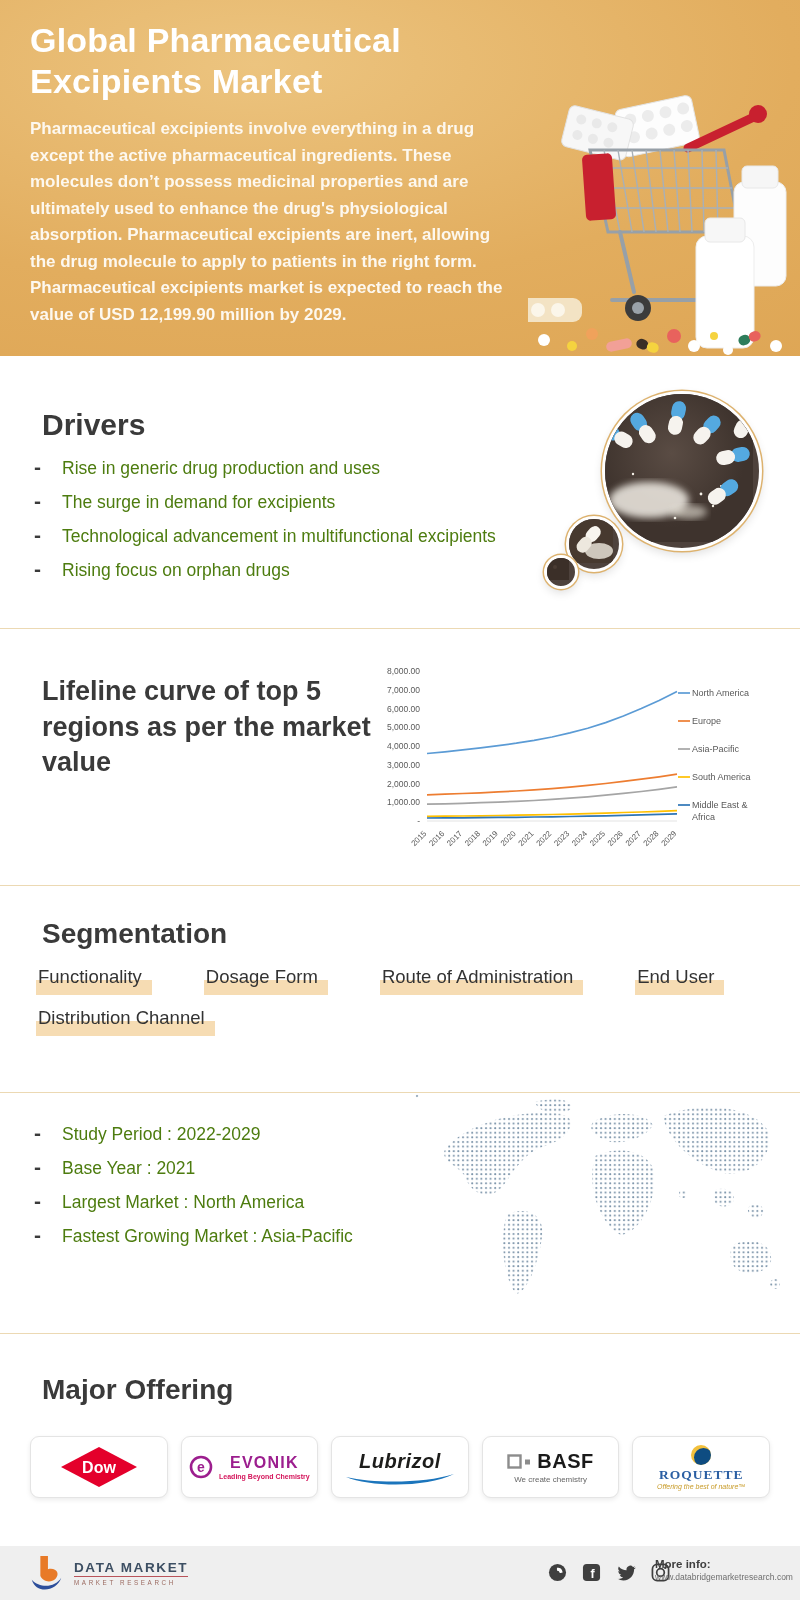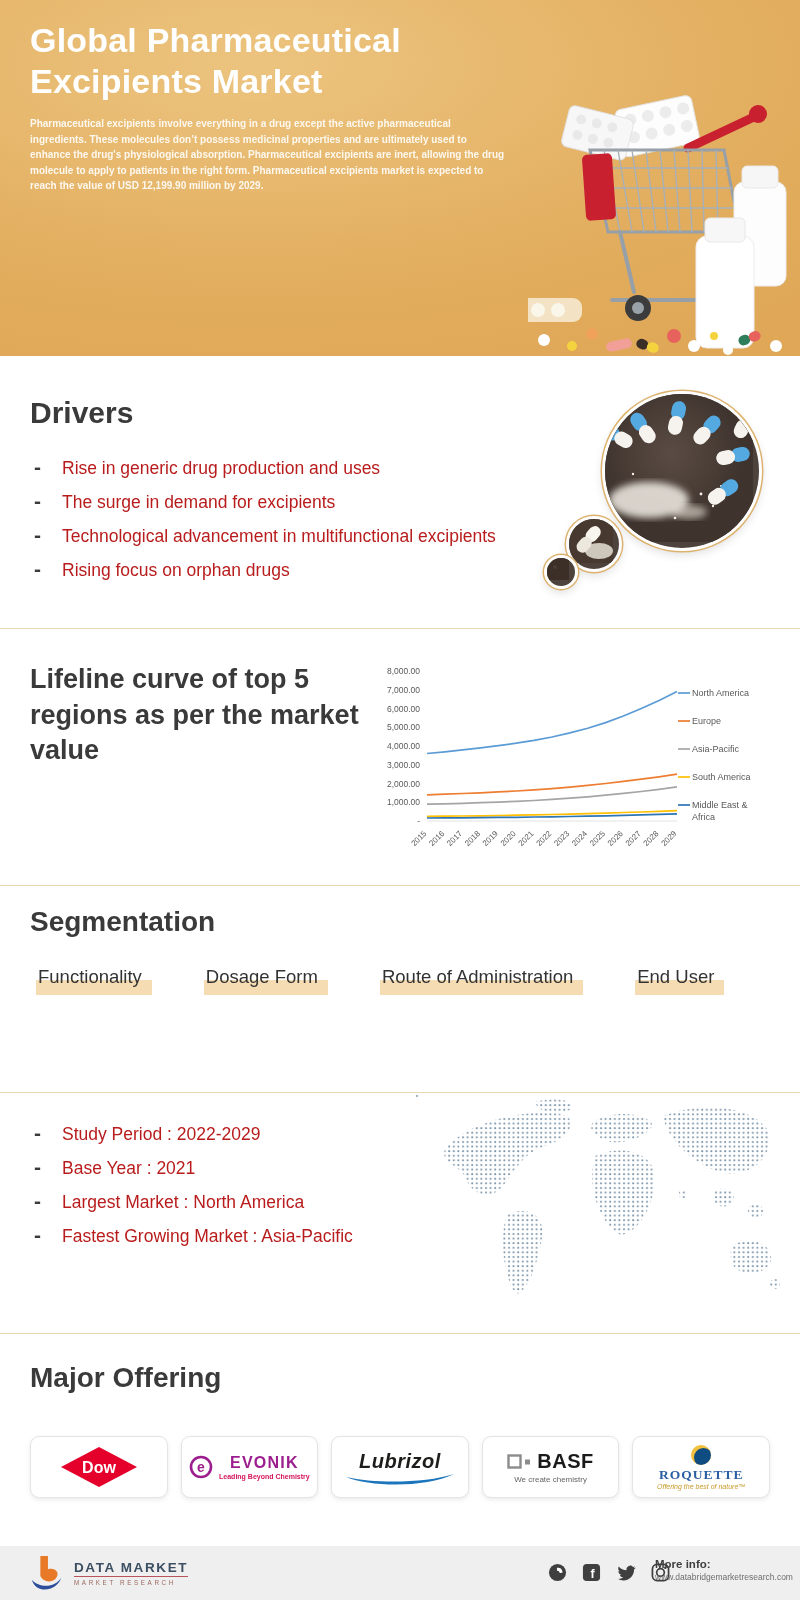--- a/index.html
+++ b/index.html
@@ -5,35 +5,35 @@
   html,body{margin:0;padding:0;background:#fff;}
   body{font-family:"Liberation Sans","DejaVu Sans",sans-serif;}
   .page{position:relative;width:800px;height:1600px;background:#fff;overflow:hidden;}
 
   
   .banner{position:absolute;left:0;top:0;width:800px;height:356px;
     background:radial-gradient(140% 130% at 32% 18%, #ECC47F 0%, #E2AD5E 48%, #DCA250 100%);}
   .banner-title{position:absolute;left:30px;top:20px;width:470px;margin:0;
     font-size:34px;line-height:1.22;color:#FFFFFF;font-weight:700;letter-spacing:.2px;}
   .banner-desc{position:absolute;left:30px;top:116px;width:480px;margin:0;
-    font-size:10px;line-height:1.56;color:#FDF8EF;font-weight:600;}
+    font-size:17px;line-height:1.56;color:#FDF8EF;font-weight:600;}
   .cart-wrap{position:absolute;right:0;top:50px;width:272px;height:306px;}
 
   
-  .h2{position:absolute;margin:0;color:#3A3A3A;font-weight:700;}
+  .h2{position:absolute;margin:12px;color:#3A3A3A;font-weight:700;}
   #drivers-h{left:30px;top:396px;font-size:30px;}
   #lifeline-h{left:30px;top:662px;font-size:27px;width:335px;line-height:1.32;}
   #seg-h{left:30px;top:906px;font-size:28px;}
   #companies-h{left:30px;top:1362px;font-size:28px;}
 
   .bullets{position:absolute;left:34px;margin:0;padding:0;list-style:none;}
   #drivers-list{top:458px;}
   #facts-list{top:1124px;}
   .bullets li{position:relative;padding-left:28px;margin-bottom:13px;
-    font-size:17.5px;color:#b91c1c;}
+    font-size:17.5px;color:#4d7c0f;}
   .bullets li::before{content:"-";position:absolute;left:0;top:-3px;
     font-weight:700;font-size:21px;color:#3A3A3A;}
 
   
   .circle-ring{position:absolute;border-radius:50%;border:3px solid #fff;
     box-shadow:0 0 0 1.5px #DDB26E,0 4px 10px rgba(0,0,0,.12);overflow:hidden;background:#4E423C;}
   #pills-big{left:602px;top:391px;width:154px;height:154px;}
   #pills-med{left:566px;top:516px;width:50px;height:50px;}
   #pills-sm{left:544px;top:555px;width:28px;height:28px;}
 
@@ -291,20 +291,23 @@
 
   <div class="divider" style="top:885px"></div>
 
   <h2 class="h2" id="seg-h">Segmentation</h2>
   <div class="chips" id="chips-row1">
     <span class="chip">Functionality</span>
     <span class="chip">Dosage Form</span>
     <span class="chip">Route of Administration</span>
     <span class="chip">End User</span>
   </div>
+  <div class="chips" id="chips-row2">
+    <span class="chip">Distribution Channel</span>
+  </div>
 
   <div class="divider" style="top:1092px"></div>
 
   <ul class="bullets" id="facts-list">
     <li><span>Study Period : 2022-2029</span></li>
     <li><span>Base Year : 2021</span></li>
     <li><span>Largest Market : North America</span></li>
     <li><span>Fastest Growing Market : Asia-Pacific</span></li>
   </ul>
 

